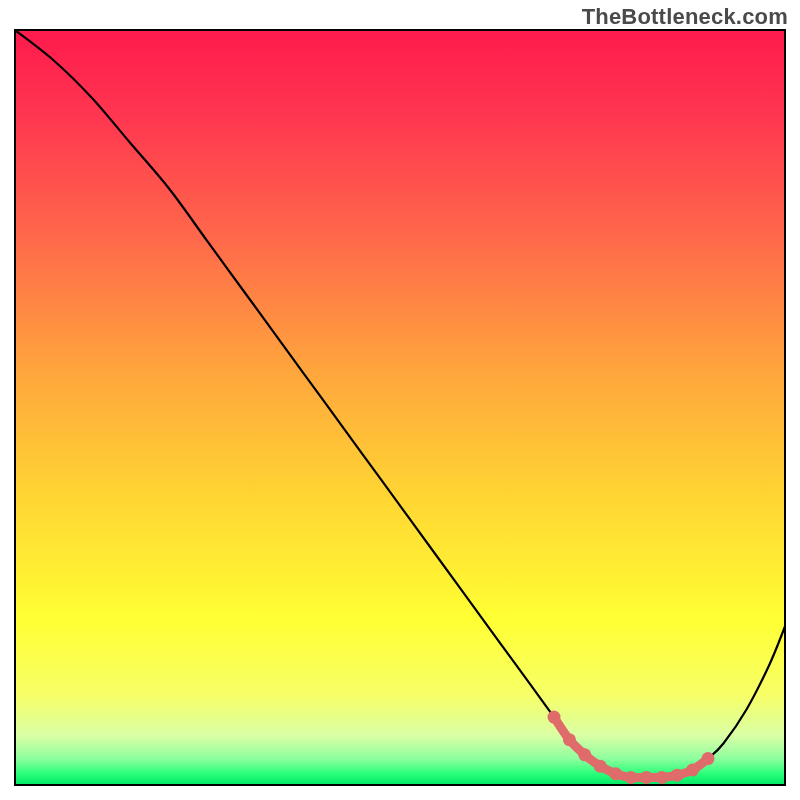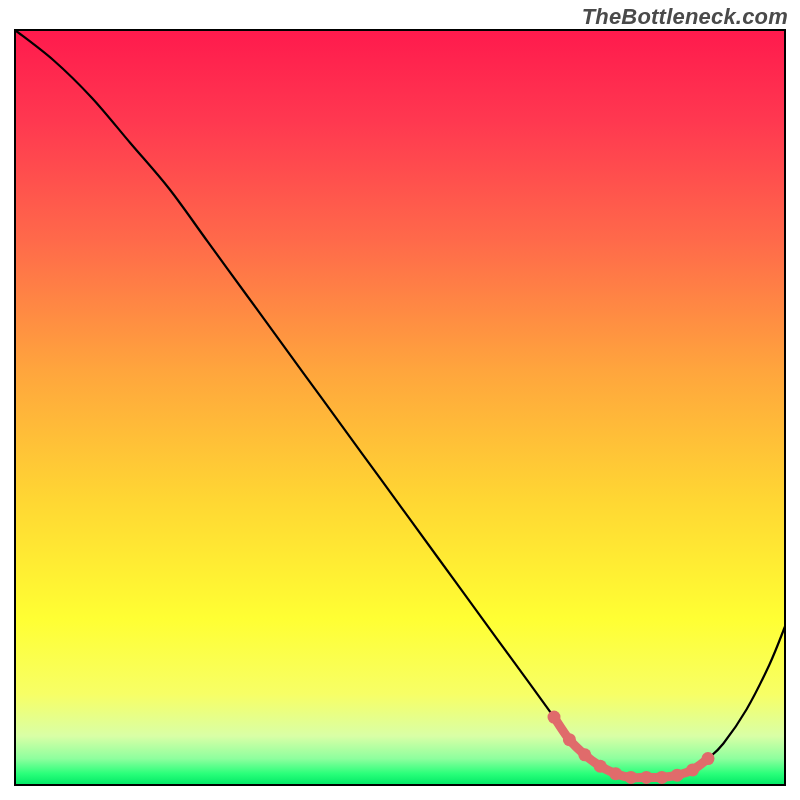--- a/index.html
+++ b/index.html
@@ -8,21 +8,20 @@
     width: 800px;
     height: 800px;
     background: #ffffff;
     font-family: Arial, Helvetica, sans-serif;
     overflow: hidden;
   }
   .stage {
     position: relative;
     width: 800px;
     height: 800px;
-    font-style: italic;
   }
   .watermark {
     position: absolute;
     top: 4px;
     right: 12px;
     font-size: 22px;
     font-weight: 600;
     color: #4a4a4a;
     letter-spacing: 0.2px;
   }

